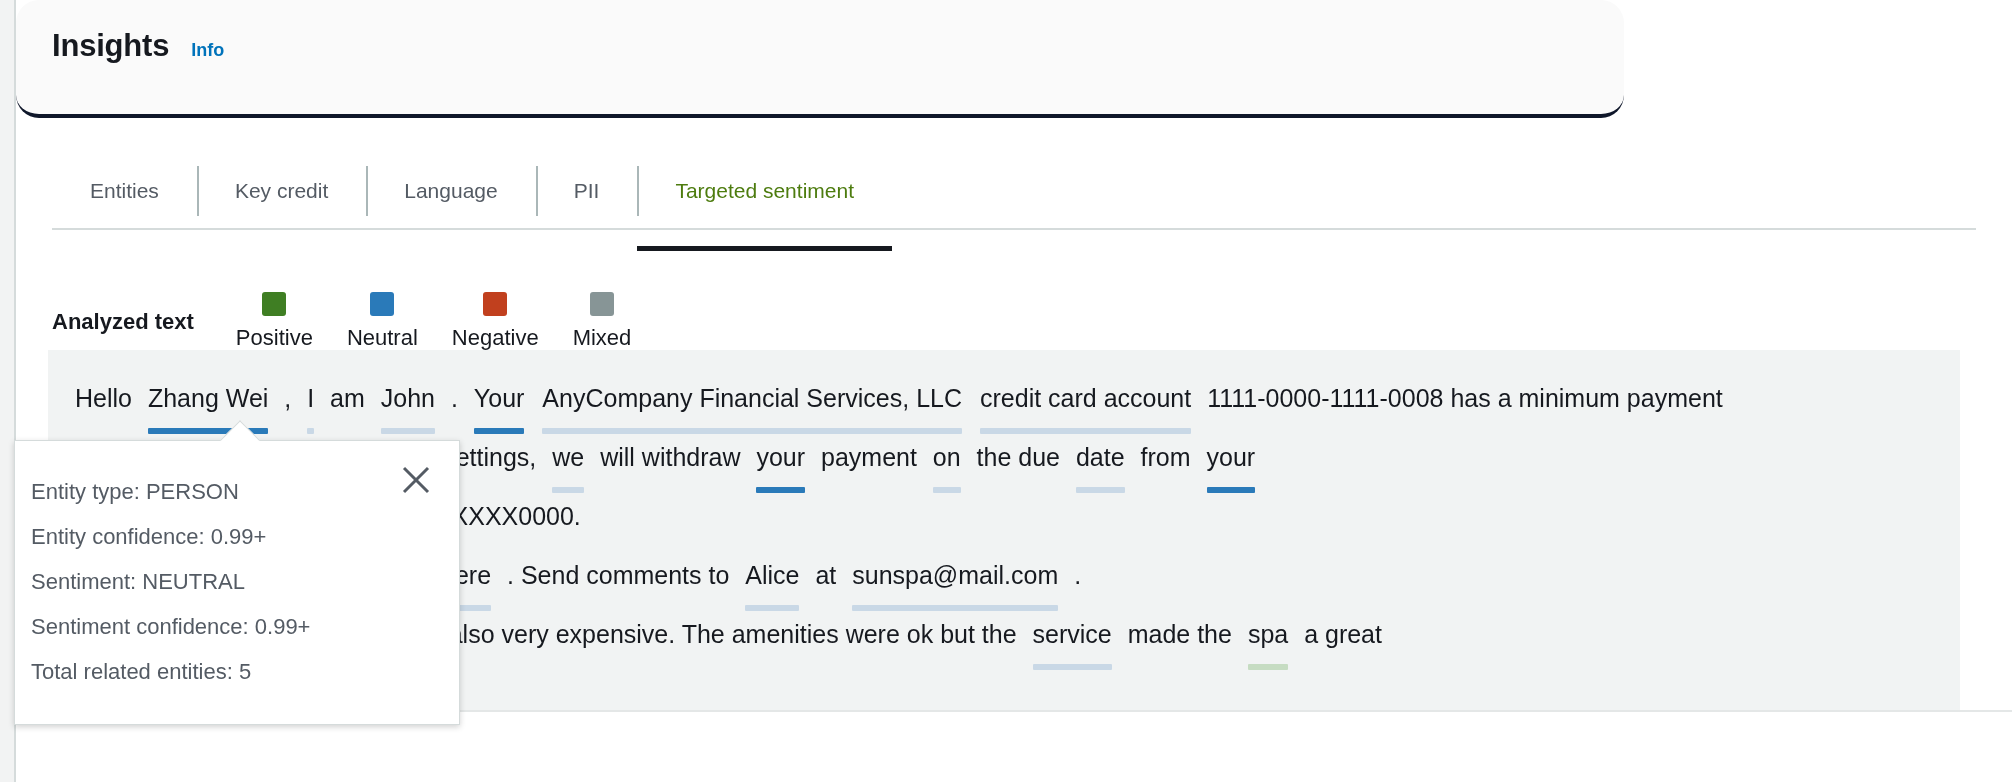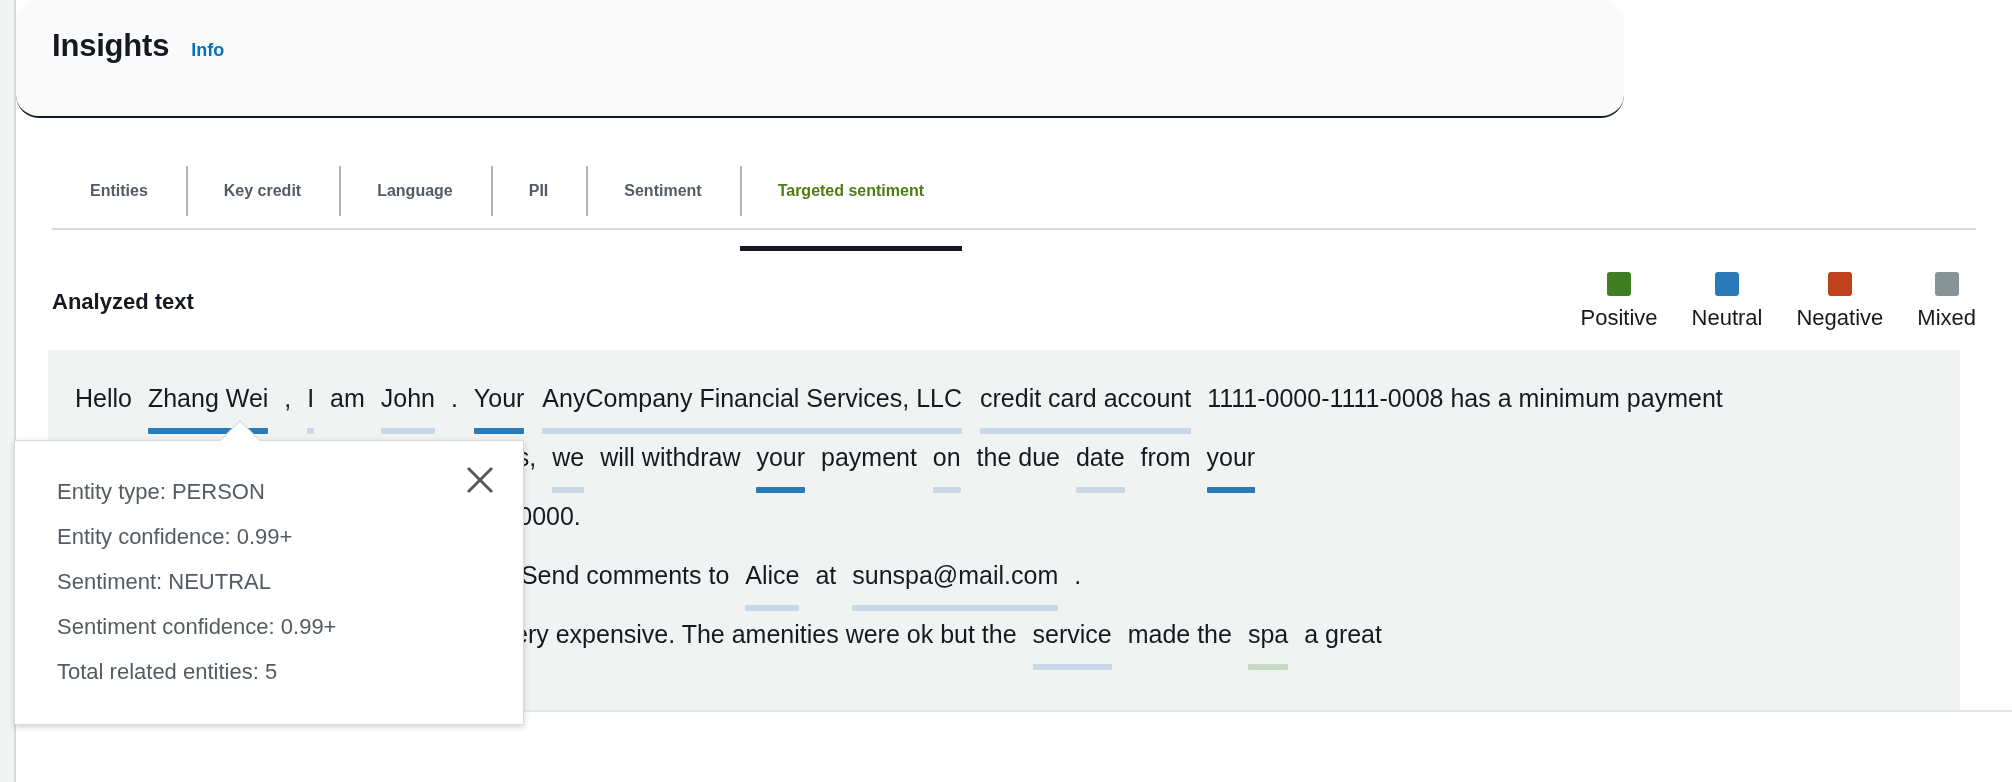--- a/index.html
+++ b/index.html
@@ -31,21 +31,21 @@
     position: absolute;
     left: 16px; top: 0;
     width: 1996px; height: 782px;
     background: #ffffff;
   }
   
   .panel-header {
     position: absolute; left: 0; top: 0;
     width: 1608px; height: 118px;
     background: #fafafa;
-    border-bottom: 2px solid #0f172a;
+    border-bottom: 4px solid #0f172a;
     border-radius: 23px;
   }
   .header-inner {
     position: absolute;
     left: 36px; top: 28px;
     display: flex; align-items: baseline; gap: 22px;
   }
   .page-title {
     font-size: 31px;
     font-weight: bold;
@@ -65,22 +65,22 @@
     width: 1924px; height: 110px;
     display: flex;
     align-items: stretch;
   }
   .tab {
     position: relative;
     display: flex;
     align-items: center;
     justify-content: center;
     padding: 0 38px;
-    font-size: 16px;
-    font-weight: bold;
+    font-size: 21px;
+    font-weight: normal;
     color: #545b64;
     cursor: pointer;
     height: 78px;
   }
   .tab + .tab::before {
     content: "";
     position: absolute;
     left: 0; top: 14px;
     width: 2px; height: 50px;
     background: #aab7b8;
@@ -98,25 +98,26 @@
   }
   .tabs-underline {
     position: absolute;
     left: 36px; top: 228px;
     width: 1924px; height: 2px;
     background: #d5dbdb;
   }
   
   .section-row {
     position: absolute;
-    left: 36px; top: 272px;
+    left: 36px; top: 292px;
     width: 1924px;
     display: flex;
     align-items: center;
-    justify-content: space-between;
+    justify-content: flex-start;
+    gap: 42px;
   }
   .section-title {
     font-size: 22px;
     font-weight: bold;
     color: #16191f;
   }
   .legend {
     display: flex;
     align-items: center;
     gap: 34px;
@@ -166,25 +167,25 @@
   }
   .tok.neutral-strong::after { background: #2a7ab9; }
   .tok.neutral-weak::after   { background: #c9d8e6; }
   .tok.positive-weak::after  { background: #c6dcc2; }
   .tok.negative-weak::after  { background: #f3cfc6; }
   .plain { display: inline; }
   
   .tooltip {
     position: absolute;
     left: 14px; top: 440px;
-    width: 510px;
+    width: 446px;
     background: #ffffff;
     border: 1px solid #d5dbdb;
     box-shadow: 0 2px 6px rgba(0,0,0,0.18);
-    padding: 28px 30px 30px 42px;
+    padding: 28px 30px 30px 16px;
     z-index: 20;
   }
   .tooltip-arrow {
     position: absolute;
     left: 211px; top: -15px;
     width: 28px; height: 28px;
     background: #ffffff;
     border-left: 1px solid #d5dbdb;
     border-top: 1px solid #d5dbdb;
     transform: rotate(45deg);
@@ -226,21 +227,20 @@
         <span class="page-title">Insights</span>
         <span class="info-link">Info</span>
       </div>
     </div>
 
     <div class="tabs" id="tabs">
         <div class="tab">Entities</div>
         <div class="tab">Key credit</div>
         <div class="tab">Language</div>
         <div class="tab">PII</div>
-        <div class="tab">Sentiment</div>
         <div class="tab active">Targeted sentiment</div>
       </div>
     <div class="tabs-underline"></div>
 
     <div class="section-row">
       <span class="section-title">Analyzed text</span>
       <div class="legend" id="legend">
           <div class="legend-item">
             <span class="swatch" style="background: rgb(63, 126, 35);"></span>
             <span>Positive</span>

